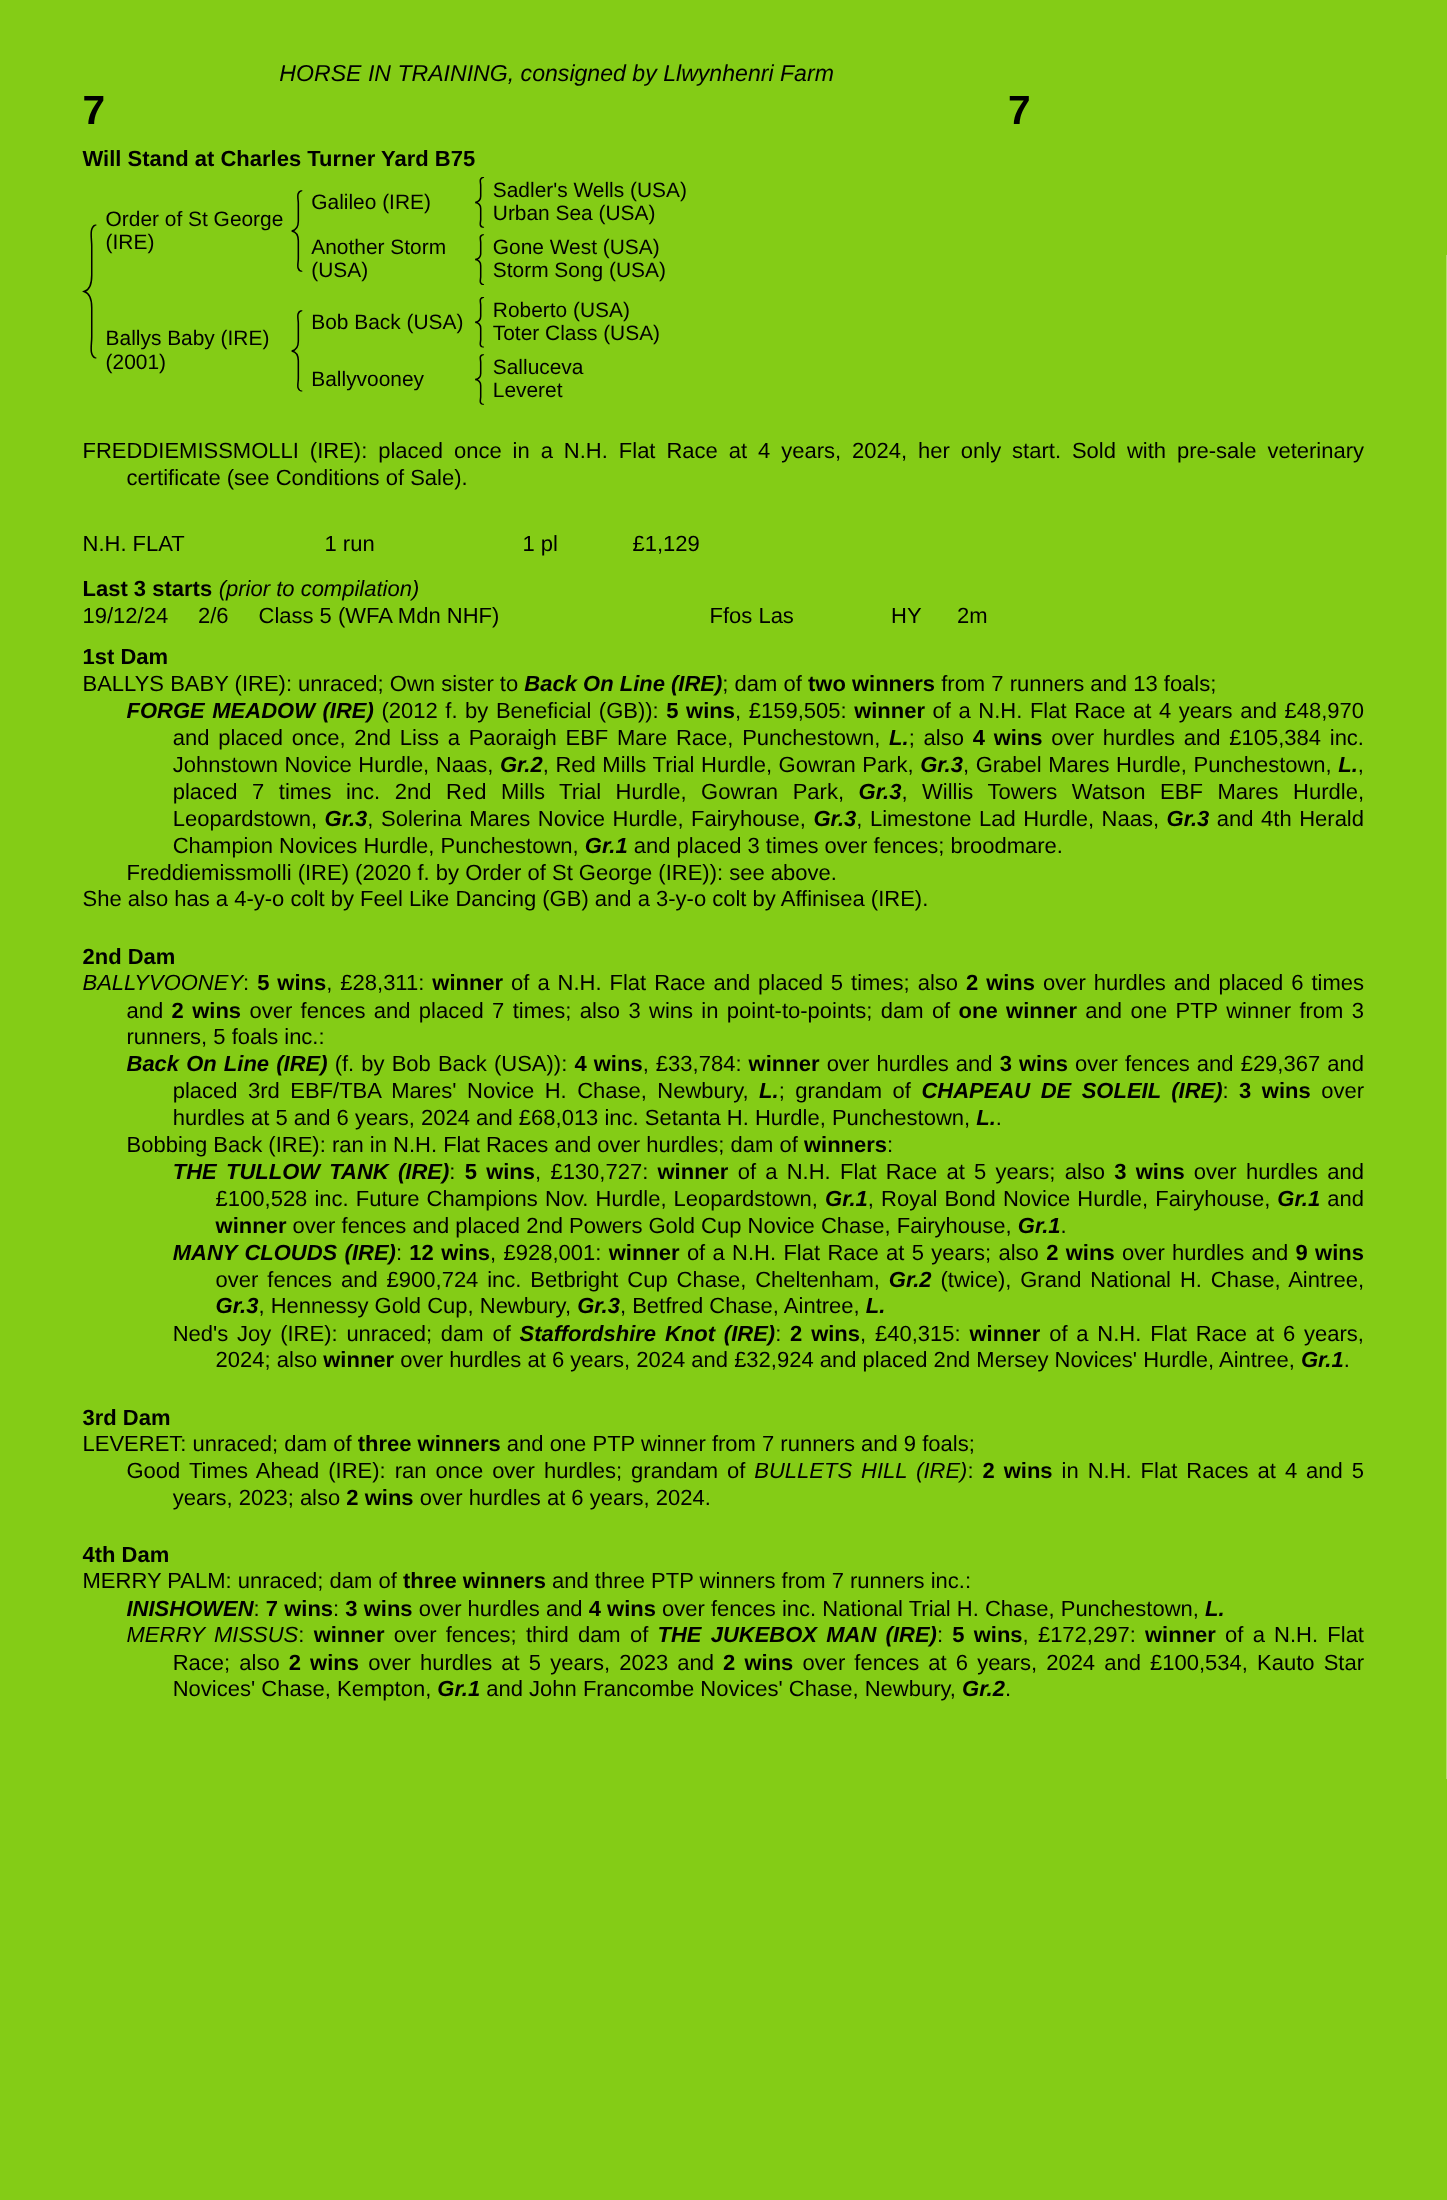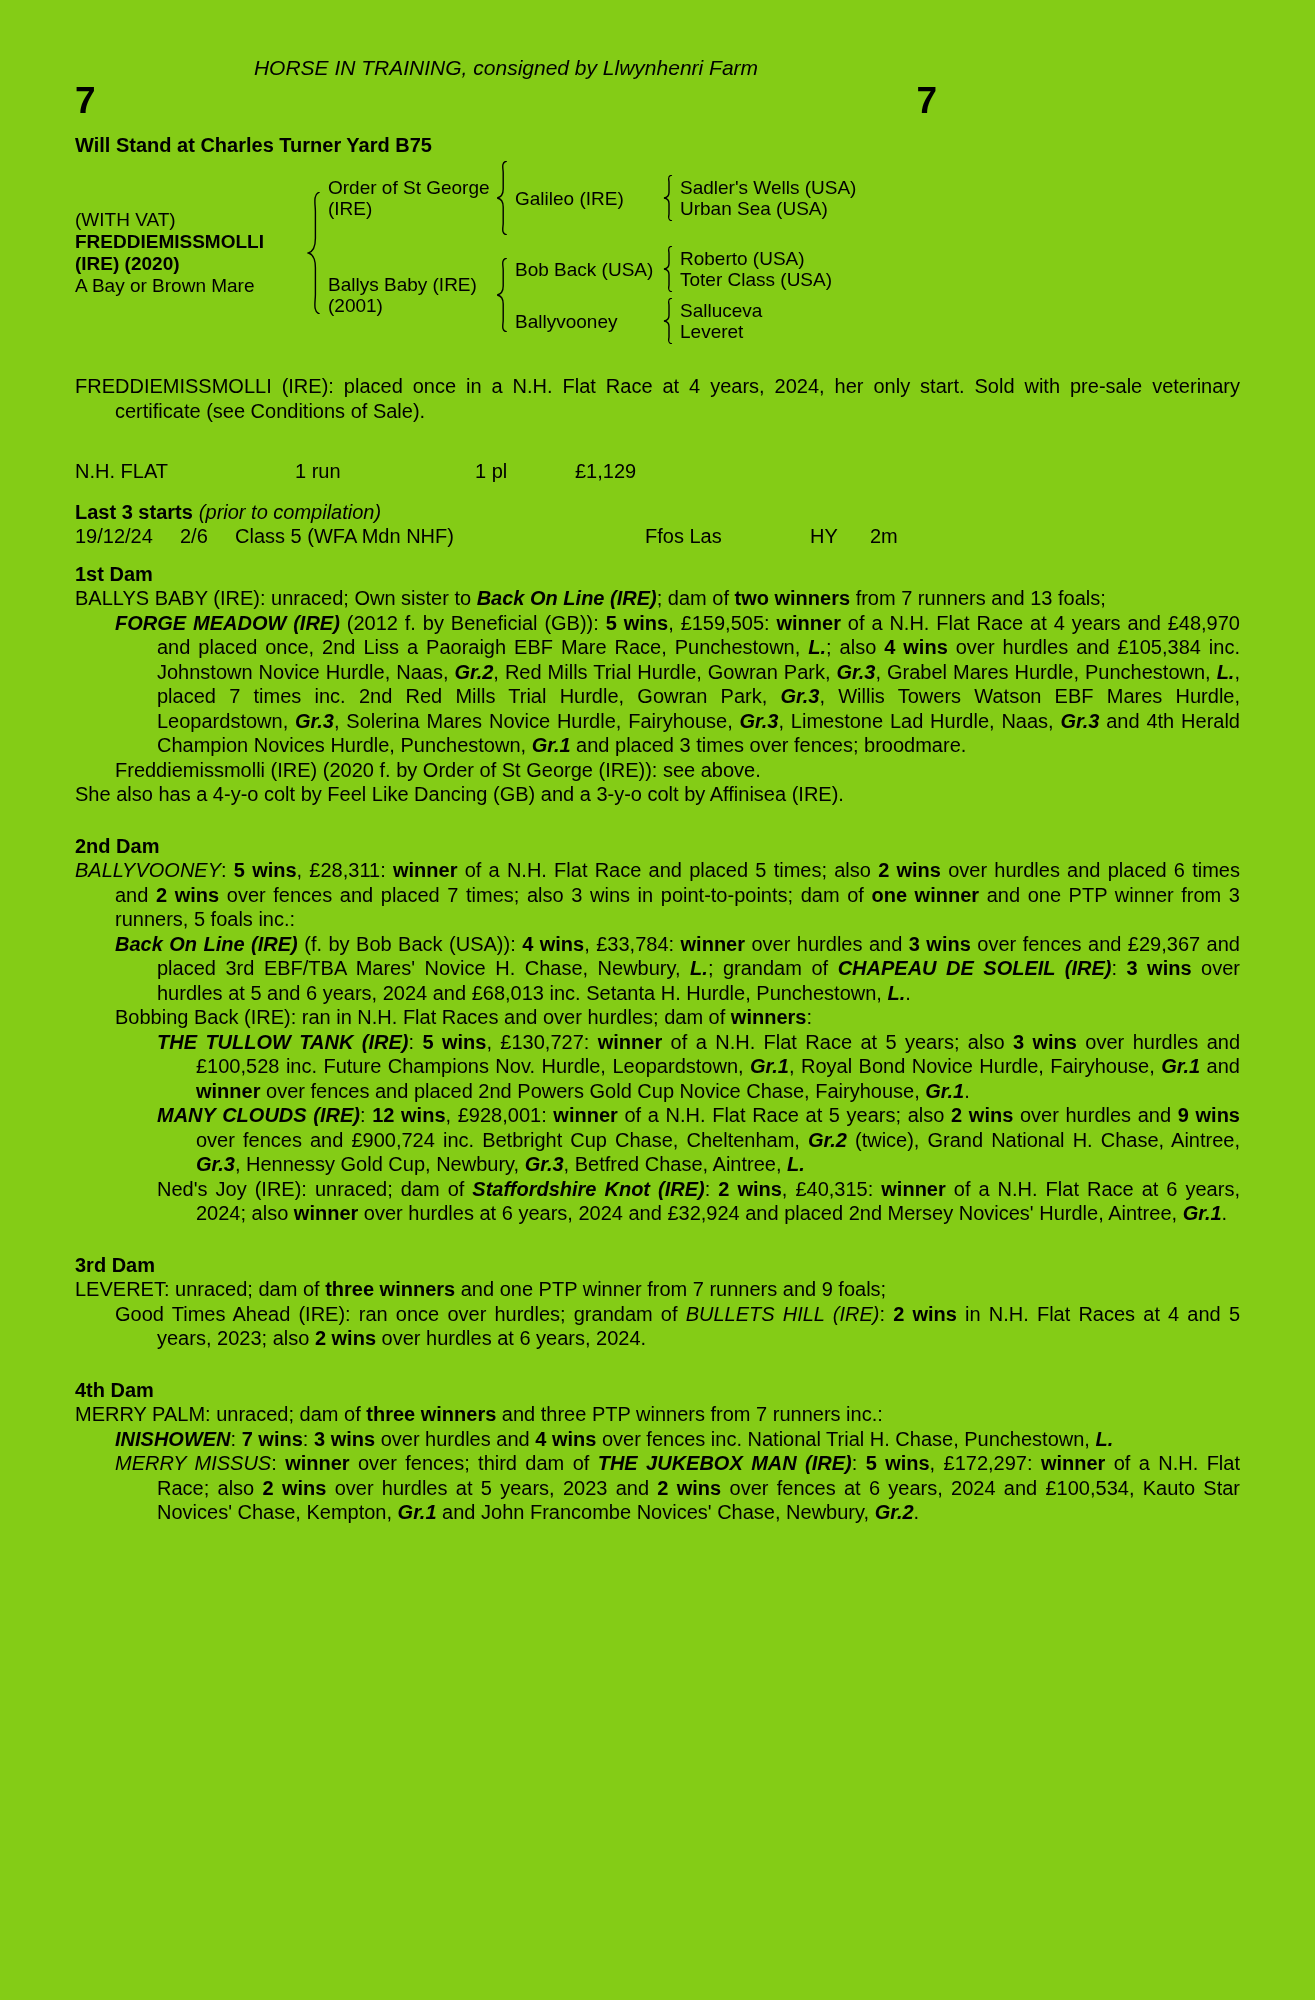--- a/index.html
+++ b/index.html
@@ -63,26 +63,20 @@
   <div class="header-block" data-name="page-header">
     <div class="consignment-title" data-name="consignment-title">HORSE IN TRAINING, consigned by Llwynhenri Farm</div>
     <div class="lot-row" data-name="lot-number-row">
       <div class="lot-number" data-name="lot-number-left">7</div>
       <div class="lot-number" data-name="lot-number-right">7</div>
     </div>
     <div class="stand-location" data-name="stand-location-line">Will Stand at Charles Turner Yard B75</div>
   </div>
 
   <div class="pedigree" data-name="pedigree-tree">
-    <div class="ped-subject" data-name="pedigree-subject">
-      <div class="line" data-name="vat-note">(WITH VAT)</div>
-      <div class="line b" data-name="subject-name">FREDDIEMISSMOLLI</div>
-      <div class="line b" data-name="subject-suffix">(IRE) (2020)</div>
-      <div class="line" data-name="subject-description">A Bay or Brown Mare</div>
-    </div>
 
     <div class="brace" data-name="pedigree-brace-icon">
       <svg width="14" height="122" viewBox="0 0 10 100" preserveAspectRatio="none">
           <path d="M9 0 C4 2 6 10 6 16 L6 38 C6 46 4 49 1 50 C4 51 6 54 6 62 L6 84 C6 90 4 98 9 100" fill="none" stroke="#000" stroke-width="1.4" vector-effect="non-scaling-stroke"></path>
         </svg>
     </div>
 
     <div class="ped-col" data-name="pedigree-generation-1">
 
       <div class="ped-half" data-name="sire-branch">
@@ -96,20 +90,32 @@
           <div class="ped-quarter" data-name="ancestor-branch">
             <div class="ped-anc" data-name="ancestor-name">Galileo (IRE)</div>
             <div class="brace" data-name="pedigree-brace-icon">
               <svg width="10" height="46" viewBox="0 0 10 100" preserveAspectRatio="none">
                   <path d="M9 0 C4 2 6 10 6 16 L6 38 C6 46 4 49 1 50 C4 51 6 54 6 62 L6 84 C6 90 4 98 9 100" fill="none" stroke="#000" stroke-width="1.4" vector-effect="non-scaling-stroke"></path>
                 </svg>
             </div>
             <div class="ped-gp-col">
               <div class="ped-gp" data-name="great-grandparent-name">Sadler's Wells (USA)</div>
               <div class="ped-gp" data-name="great-grandparent-name">Urban Sea (USA)</div>
+            </div>
+          </div>
+          <div class="ped-quarter" data-name="ancestor-branch">
+            <div class="ped-anc" data-name="ancestor-name">Another Storm (USA)</div>
+            <div class="brace" data-name="pedigree-brace-icon">
+              <svg width="10" height="46" viewBox="0 0 10 100" preserveAspectRatio="none">
+                  <path d="M9 0 C4 2 6 10 6 16 L6 38 C6 46 4 49 1 50 C4 51 6 54 6 62 L6 84 C6 90 4 98 9 100" fill="none" stroke="#000" stroke-width="1.4" vector-effect="non-scaling-stroke"></path>
+                </svg>
+            </div>
+            <div class="ped-gp-col">
+              <div class="ped-gp" data-name="great-grandparent-name">Gone West (USA)</div>
+              <div class="ped-gp" data-name="great-grandparent-name">Storm Song (USA)</div>
             </div>
           </div>
         </div>
       </div>
 
       <div class="ped-half" data-name="dam-branch">
         <div class="ped-parent" data-name="dam-name">Ballys Baby (IRE) (2001)</div>
         <div class="brace" data-name="pedigree-brace-icon">
           <svg width="12" height="74" viewBox="0 0 10 100" preserveAspectRatio="none">
               <path d="M9 0 C4 2 6 10 6 16 L6 38 C6 46 4 49 1 50 C4 51 6 54 6 62 L6 84 C6 90 4 98 9 100" fill="none" stroke="#000" stroke-width="1.4" vector-effect="non-scaling-stroke"></path>

